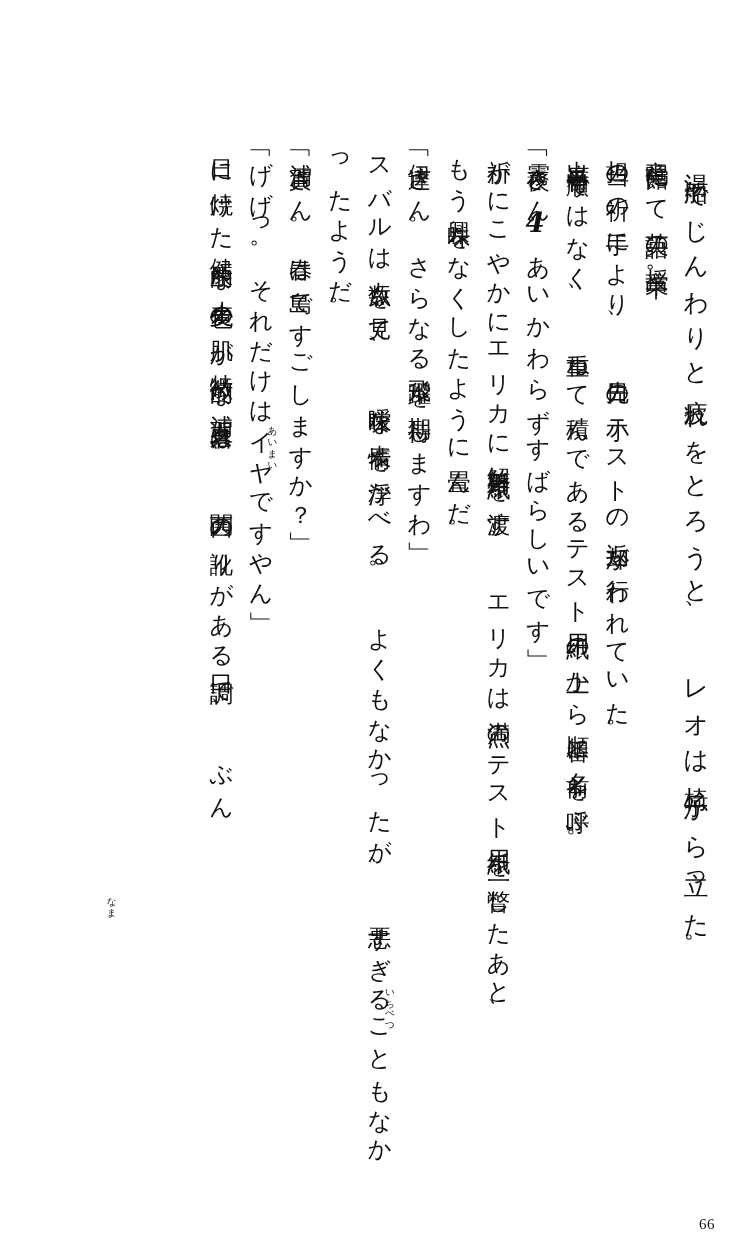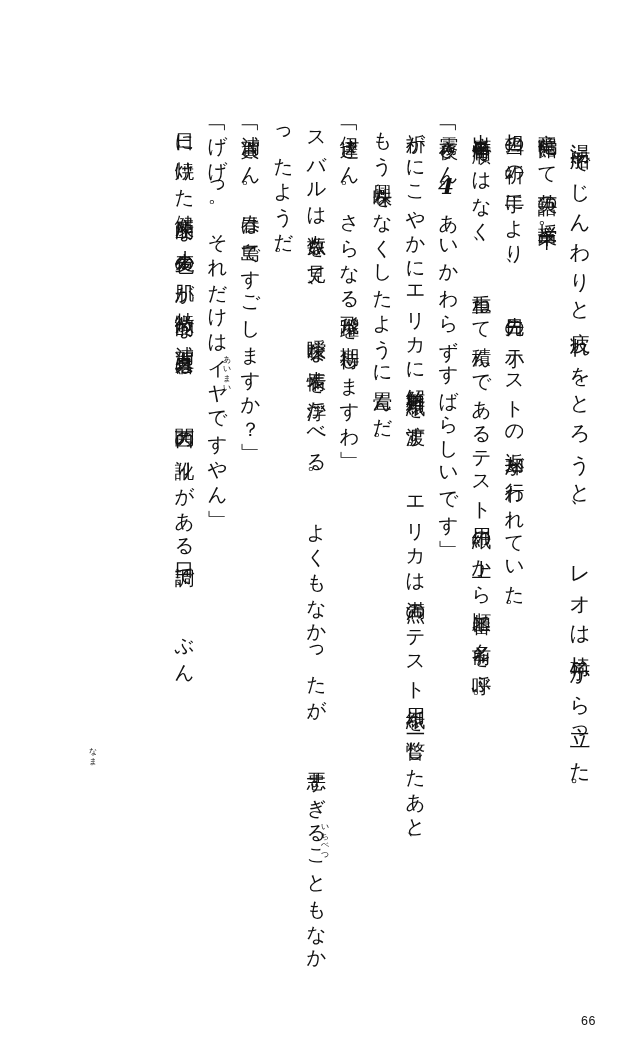--- a/index.html
+++ b/index.html
@@ -81,21 +81,21 @@
     letter-spacing: 0.5px;
     line-height: 1;
     color: #111;
   }
 
   
   #page-number {
     position: absolute;
     right: 30px;
     bottom: 22px;
-    font-family: Liberation Sans, sans-serif;
+    font-family: Liberation Serif, serif;
     font-size: 12.5px;
     color: #111;
     letter-spacing: 0.5px;
   }
 </style>
 </head>
 <body>
 
 <div id="page">
 

